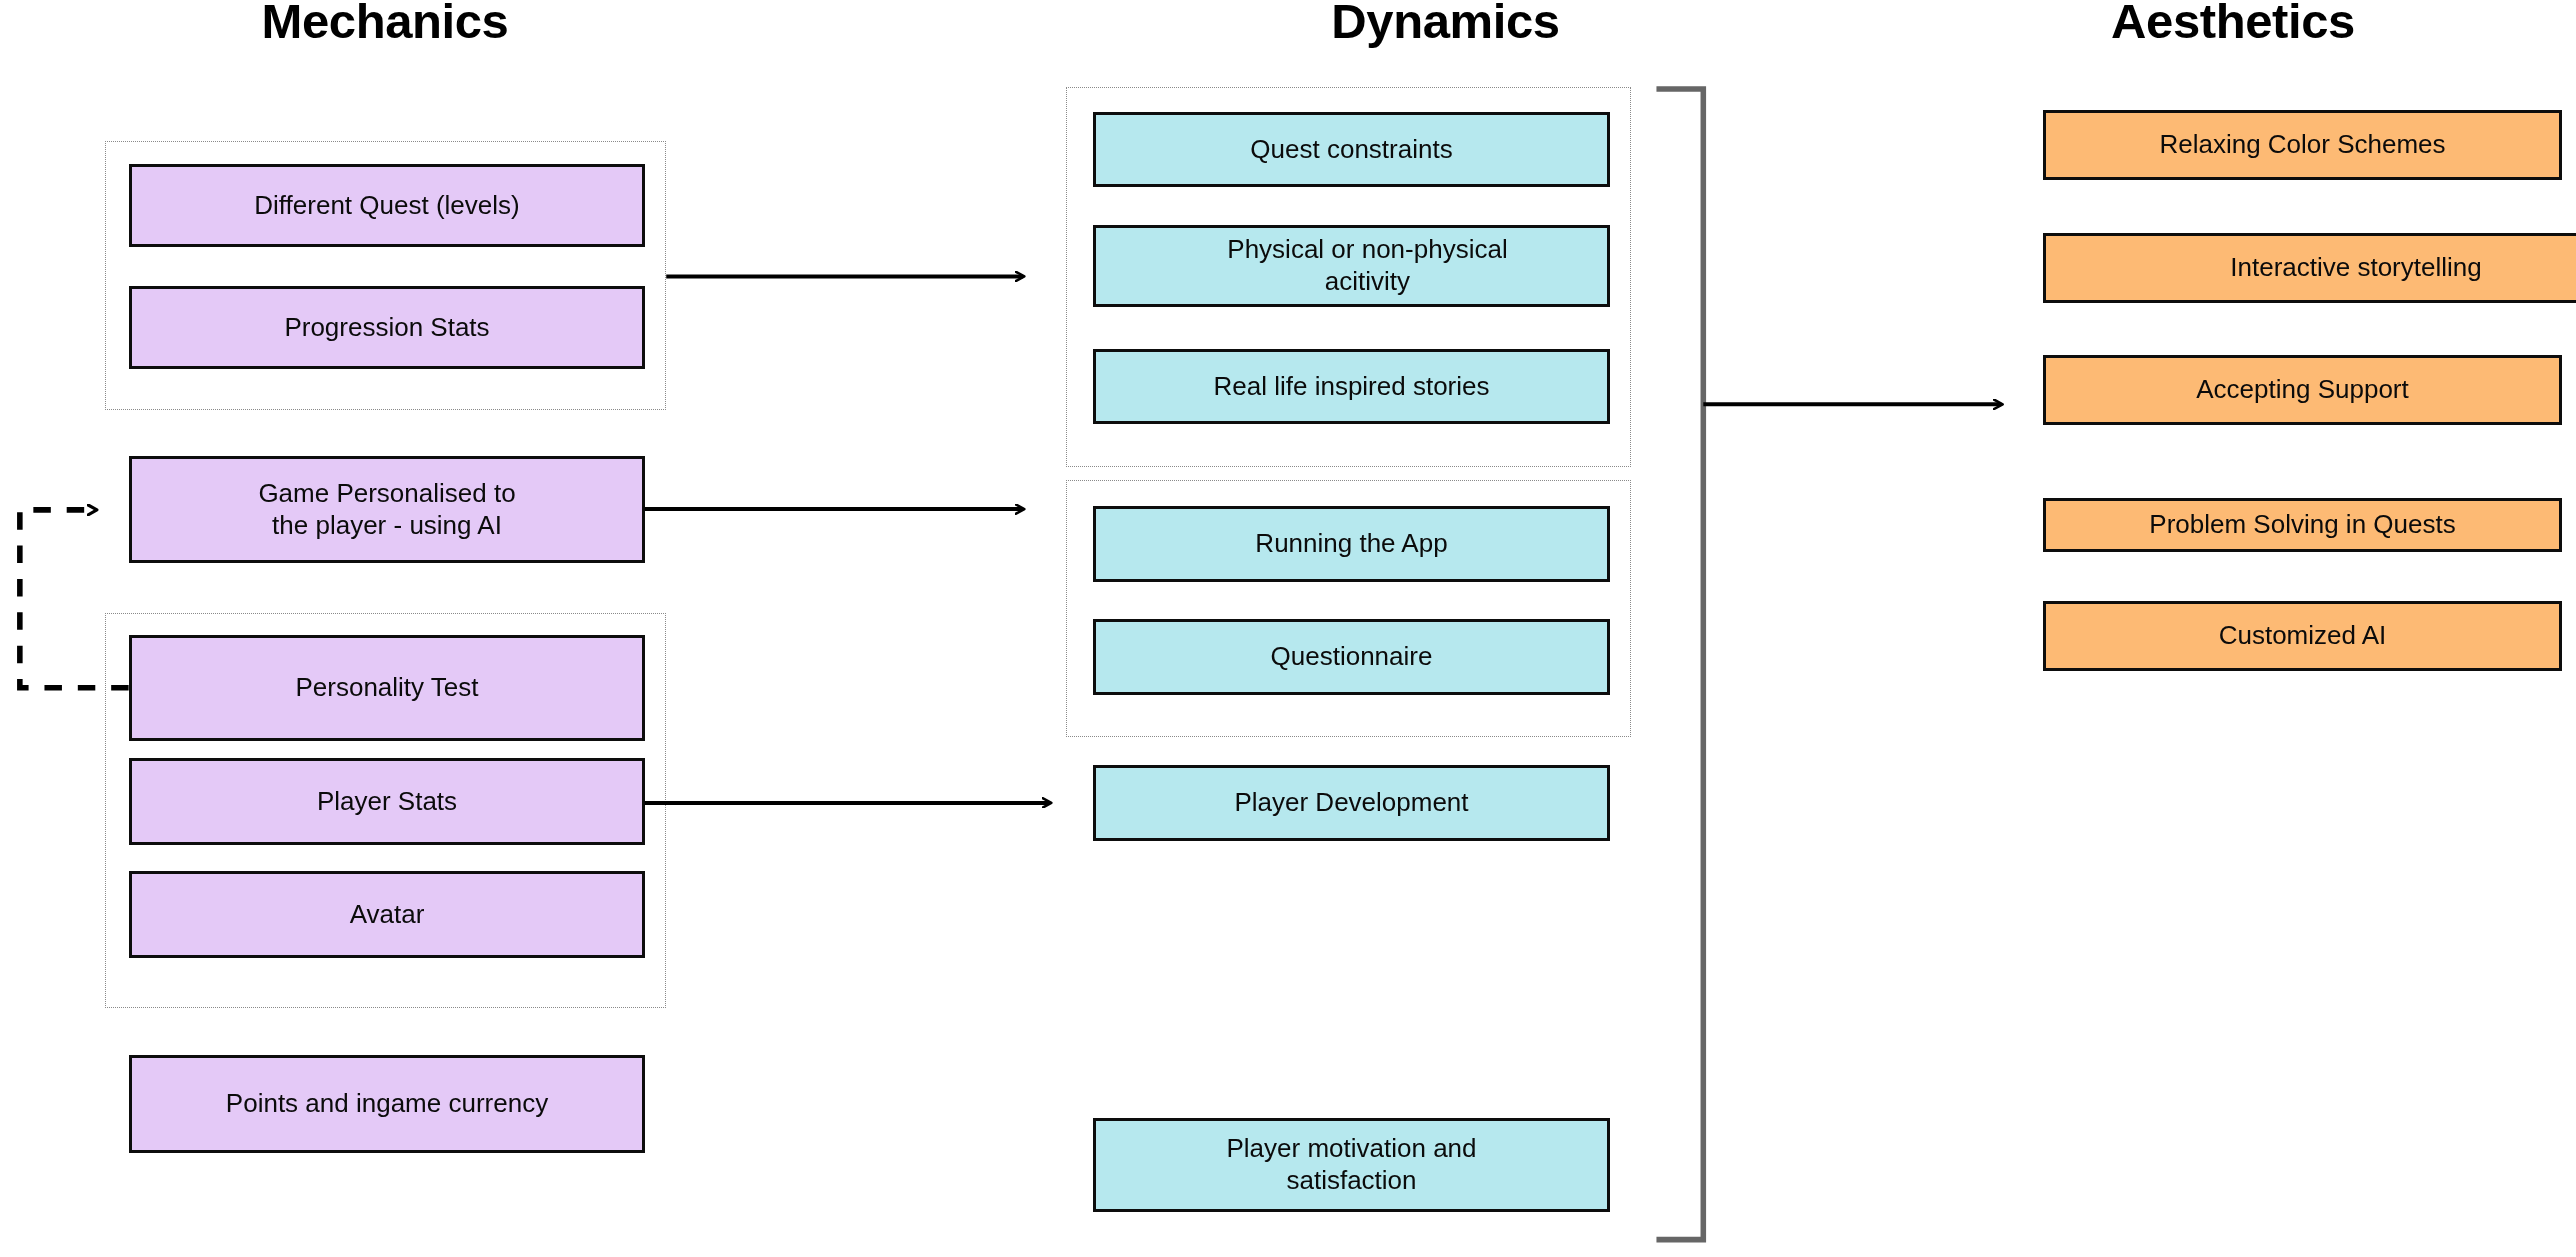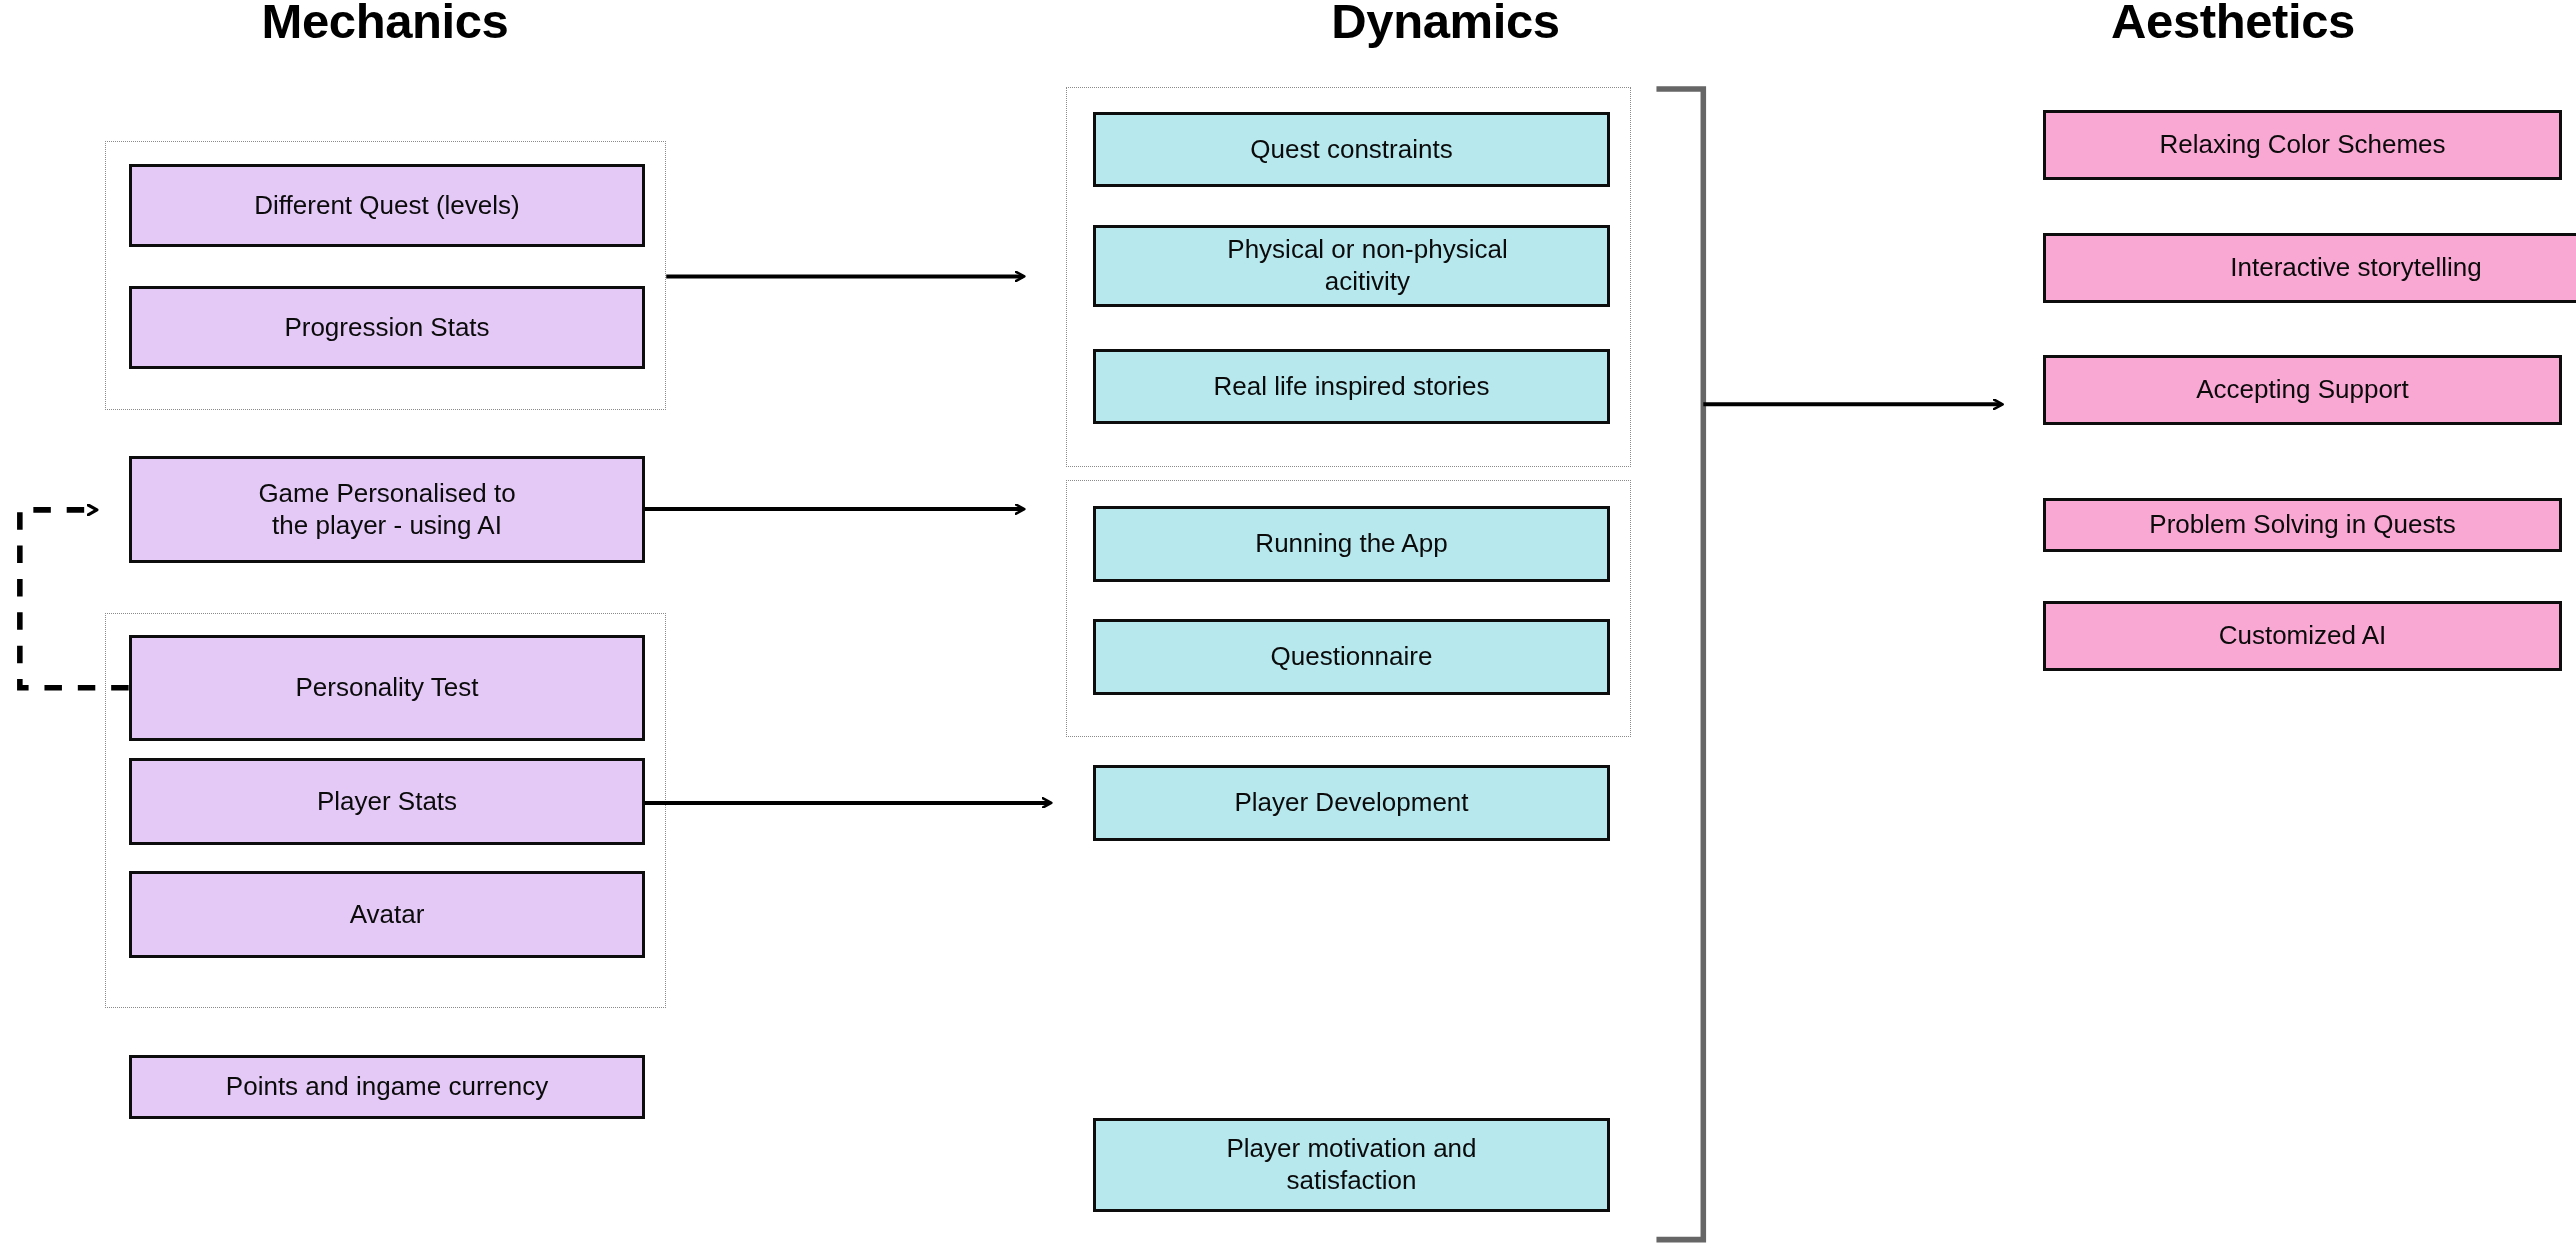--- a/index.html
+++ b/index.html
@@ -35,21 +35,21 @@
     text-align:center;
     font-family:"Liberation Sans",sans-serif;
     font-size:26px;
     line-height:1.22;
     color:#0b0b0b;
     padding:3.2px 11px;
     white-space:pre-line;
   }
   .node.mech{background:#e4c9f7;}
   .node.dyn{background:#b6e8ee;}
-  .node.aes{background:#f9a8d4;}
+  .node.aes{background:#fdba74;}
 
   svg.wires{position:absolute;left:0;top:0;width:2576px;height:1258px;overflow:visible;pointer-events:none;}
 </style>
 </head>
 <body>
 
 <div id="stage">
 
   <div class="col-title" style="left:0px;top:-3.2px;width:770px;">Mechanics</div>
   <div class="col-title" style="left:969px;top:-3.2px;width:953px;">Dynamics</div>
@@ -60,21 +60,21 @@
   <div class="group-box" style="left:1066px;top:87px;width:565px;height:380px;"></div>
   <div class="group-box" style="left:1066px;top:480px;width:565px;height:257px;"></div>
 
   <div class="node mech" style="left:129px;top:164px;width:516px;height:83px;">Different Quest (levels)</div>
   <div class="node mech" style="left:129px;top:286px;width:516px;height:83px;">Progression Stats</div>
   <div class="node mech" style="left:129px;top:456px;width:516px;height:107px;">Game Personalised to
 the player - using AI</div>
   <div class="node mech" style="left:129px;top:635px;width:516px;height:106px;">Personality Test</div>
   <div class="node mech" style="left:129px;top:758px;width:516px;height:87px;">Player Stats</div>
   <div class="node mech" style="left:129px;top:871px;width:516px;height:87px;">Avatar</div>
-  <div class="node mech" style="left:129px;top:1055px;width:516px;height:64px;">Points and ingame currency</div>
+  <div class="node mech" style="left:129px;top:1055px;width:516px;height:98px;">Points and ingame currency</div>
 
   <div class="node dyn" style="left:1093px;top:112px;width:517px;height:75px;">Quest constraints</div>
   <div class="node dyn" style="left:1093px;top:225px;width:517px;height:82px;padding-left:43px;">Physical or non-physical
 acitivity</div>
   <div class="node dyn" style="left:1093px;top:349px;width:517px;height:75px;">Real life inspired stories</div>
   <div class="node dyn" style="left:1093px;top:506px;width:517px;height:76px;">Running the App</div>
   <div class="node dyn" style="left:1093px;top:619px;width:517px;height:76px;">Questionnaire</div>
   <div class="node dyn" style="left:1093px;top:765px;width:517px;height:76px;">Player Development</div>
   <div class="node dyn" style="left:1093px;top:1118px;width:517px;height:94px;">Player motivation and
 satisfaction</div>

